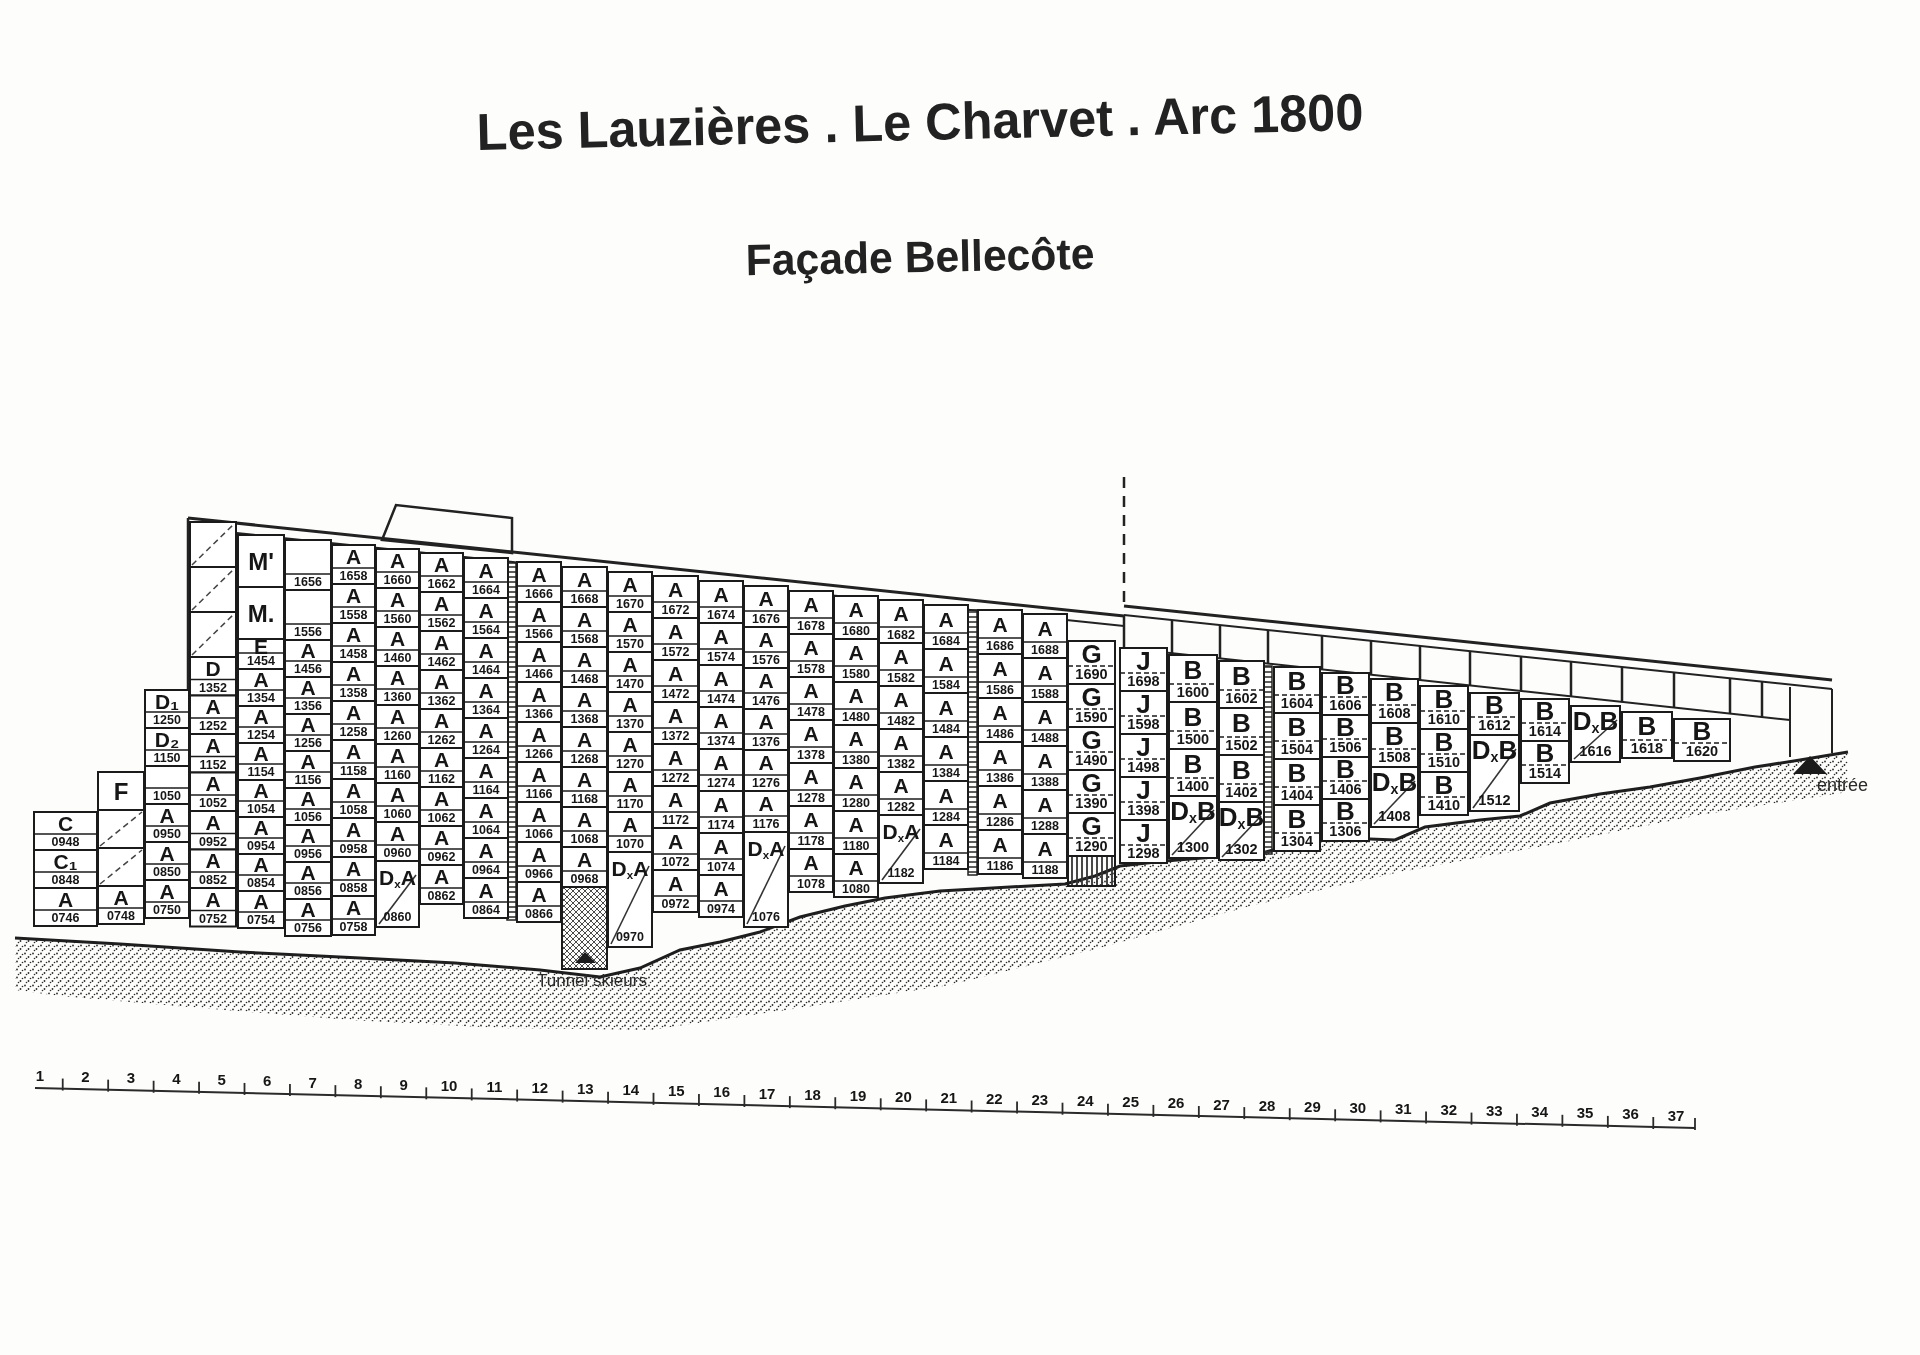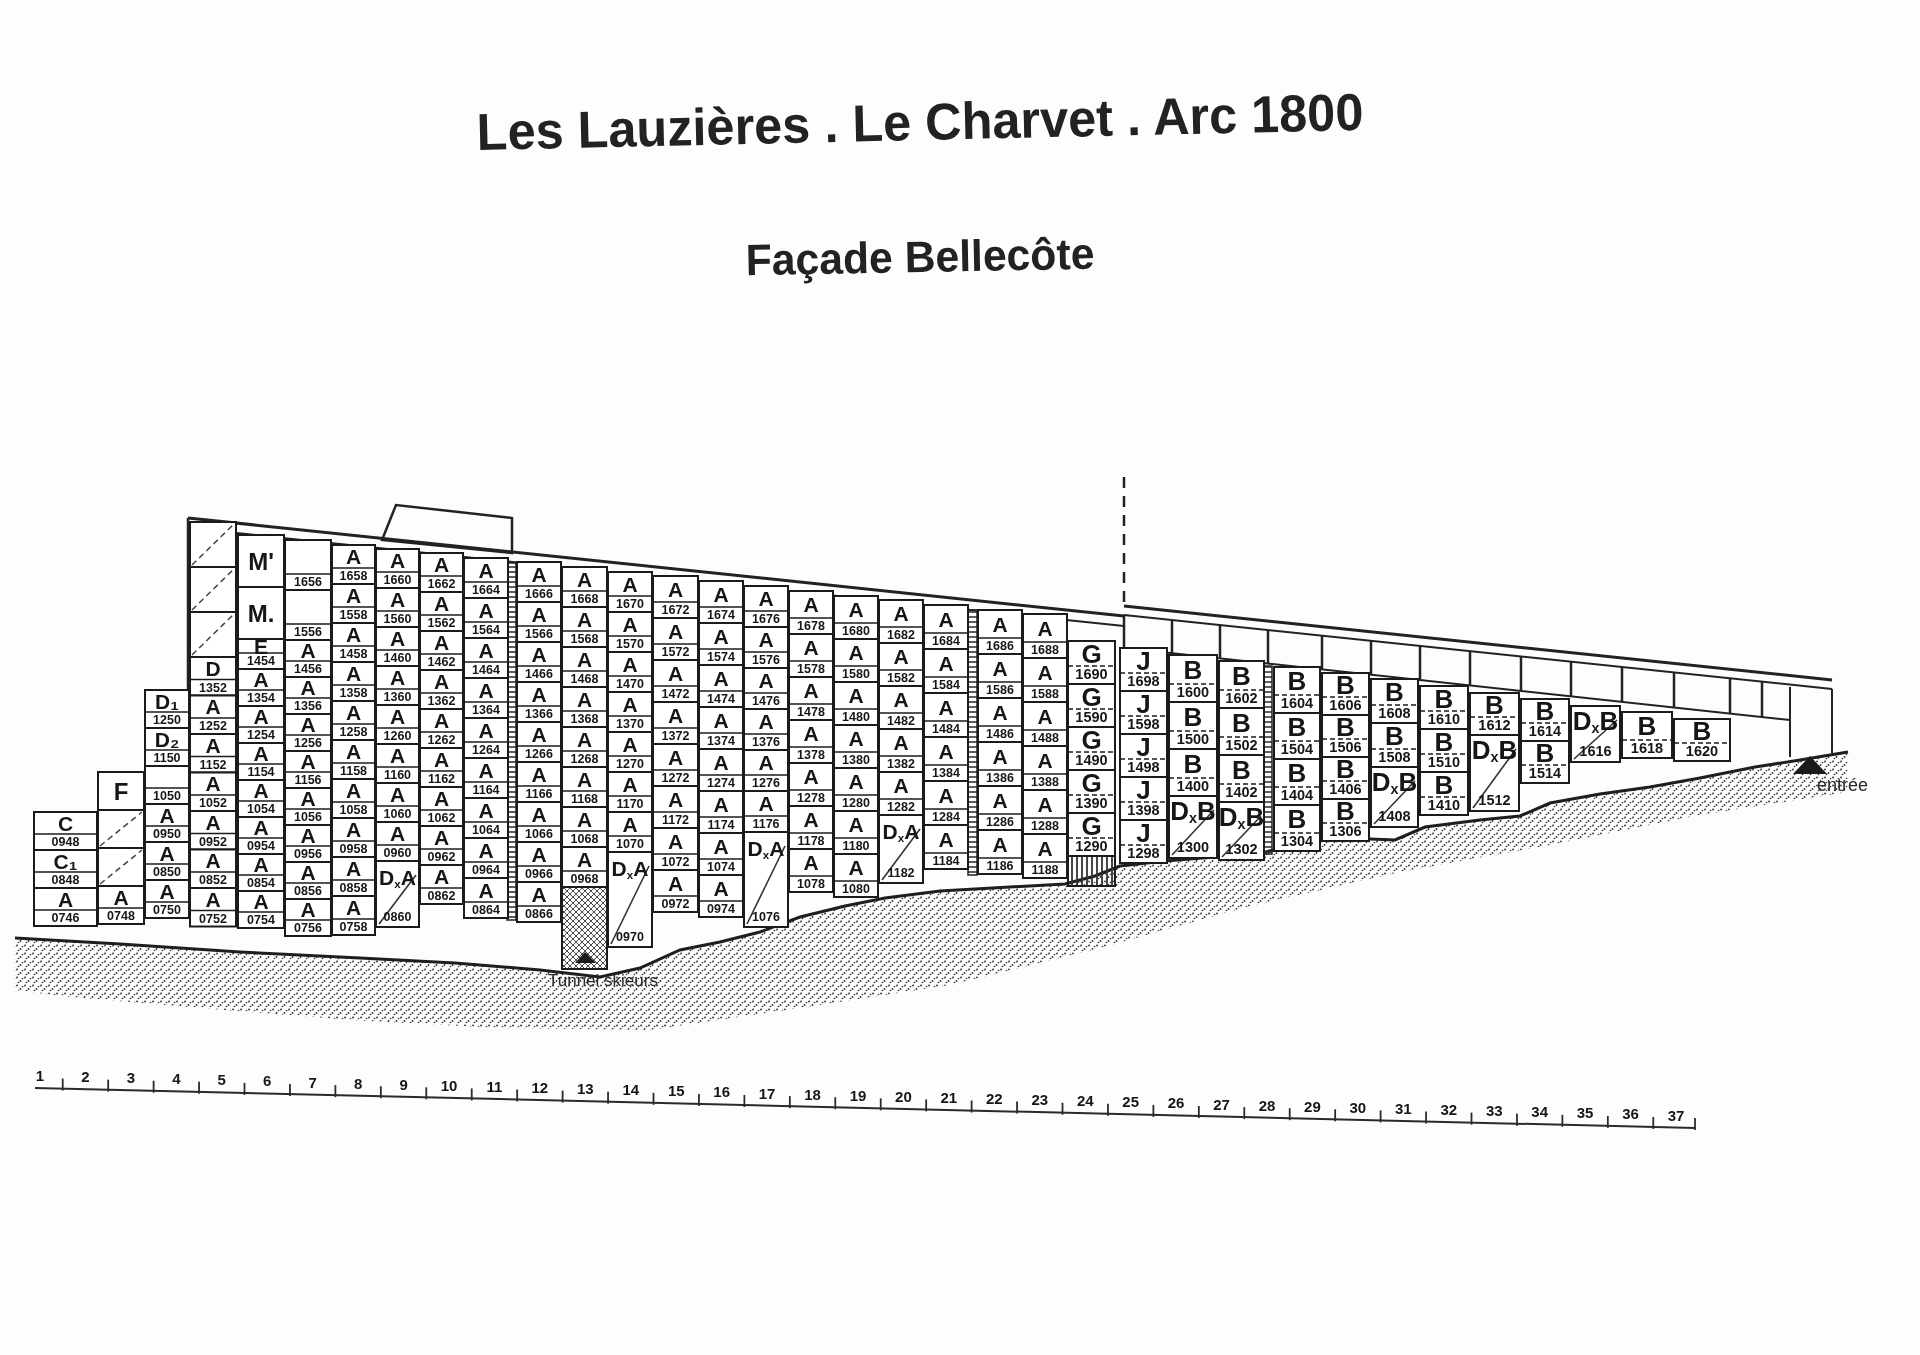--- a/index.html
+++ b/index.html
@@ -3,21 +3,21 @@
 <meta charset="utf-8">
 <style>
   html,body{margin:0;padding:0;background:#ffffff;}
   #page{position:relative;width:1920px;height:1355px;background:#fdfdfb;overflow:hidden;
         font-family:"Liberation Sans","DejaVu Sans",sans-serif;color:#1b1b1b;}
   .hdr{position:absolute;left:0;width:1840px;text-align:center;font-weight:bold;
        transform:rotate(-1.2deg);letter-spacing:0px;color:#222;}
   #title{top:92px;font-size:52px;transform:rotate(-1.3deg) scaleX(.97);}
   #subtitle{top:232px;font-size:44px;transform:rotate(-1.1deg) scaleX(.97);}
   .smalllabel{position:absolute;font-size:17px;color:#2a2a2a;}
-  #tunnel-label{left:537px;top:971px;margin-left:11px;}
+  #tunnel-label{left:537px;top:971px;}
   #entree-label{left:1776px;top:775px;font-size:18px;font-weight:500;margin-left:41px;}
   svg text{font-family:"Liberation Sans","DejaVu Sans",sans-serif;font-weight:bold;fill:#161616;}
 </style>
 </head>
 <body>
 
 <div id="page">
   <div id="title" class="hdr">Les Lauzières . Le Charvet . Arc 1800</div>
   <div id="subtitle" class="hdr">Façade Bellecôte</div>
 

